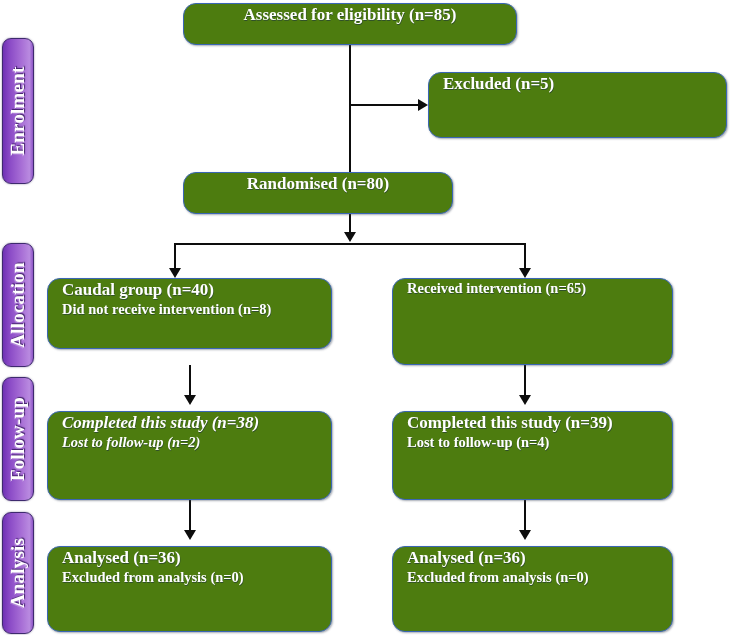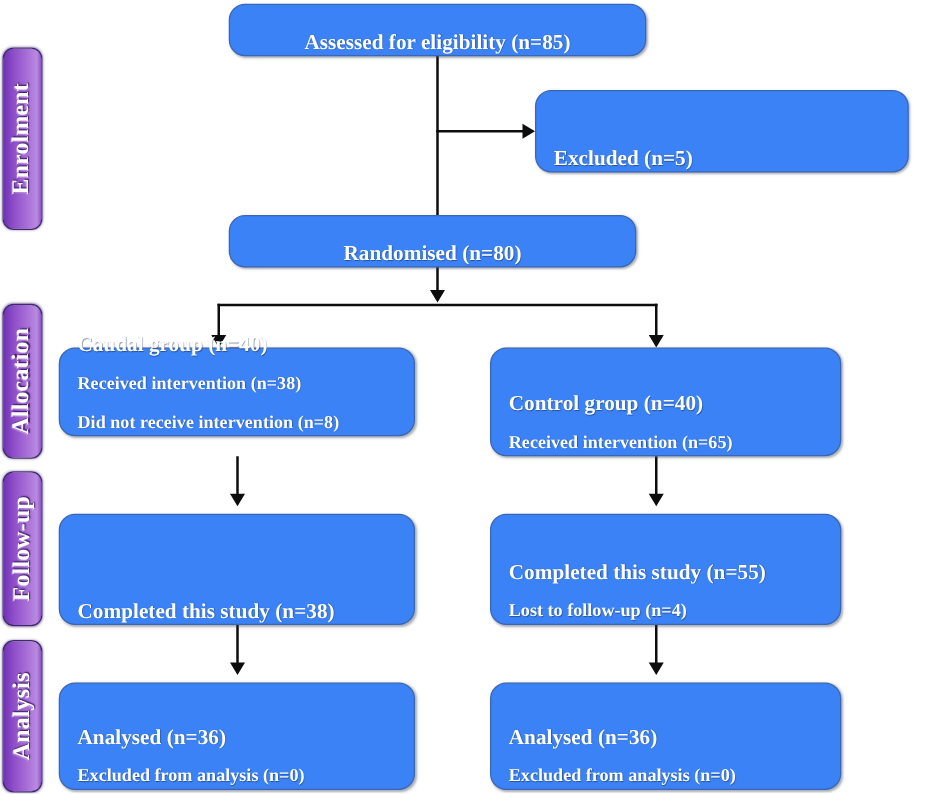--- a/index.html
+++ b/index.html
@@ -33,50 +33,49 @@
     color: #ffffff;
     font-weight: bold;
     font-size: 19px;
     letter-spacing: .2px;
     text-shadow: 1px 1px 1px rgba(60,30,100,.95), -1px -1px 0 rgba(255,255,255,.25);
   }
 
   
   .box {
     position: absolute;
-    background: #3b82f6;
+    background: #4d7c0f;
     border: 1px solid #3a66b4;
     border-radius: 13px;
     box-shadow: 1px 1px 2px rgba(60,70,90,.45);
     color: #ffffff;
     box-sizing: border-box;
     display: flex;
     flex-direction: column;
-    justify-content: flex-end;
+    justify-content: flex-start;
   }
   .box.center-title {
     align-items: center;
   }
   .box .line {
     font-weight: bold;
     white-space: nowrap;
     text-shadow: .5px .5px .6px rgba(20,35,70,.5);
   }
   .box .line.title {
     font-size: 17px;
     line-height: 1.25;
   }
   .box .line.sub {
     font-size: 14.5px;
     line-height: 1.32;
   }
   .box.left-pad {
     padding-left: 14px;
     align-items: flex-start;
-    gap: 12px;
   }
 
   
   .vline {
     position: absolute;
     width: 2px;
     background: #0d0d0d;
   }
   .hline {
     position: absolute;
@@ -145,41 +144,40 @@
   <div class="arrow-down" style="left:519px; top:530px;"></div>
 
   <div class="box center-title" style="left:183px; top:3px; width:334px; height:42px;">
     <div class="line title">Assessed for eligibility (n=85)</div>
   </div>
 
   <div class="box left-pad" style="left:428px; top:72px; width:299px; height:66px;">
     <div class="line title">Excluded (n=5)</div>
   </div>
 
-  <div class="box center-title" style="left:183px; top:172px; width:326px; height:42px;">
+  <div class="box center-title" style="left:183px; top:172px; width:270px; height:42px;">
     <div class="line title">Randomised (n=80)</div>
   </div>
 
   <div class="box left-pad" style="left:47px; top:278px; width:285px; height:71px;">
     <div class="line title">Caudal group (n=40)</div>
-    <div class="line sub">Received intervention (n=38)</div>
     <div class="line sub">Did not receive intervention (n=8)</div>
   </div>
 
   <div class="box left-pad" style="left:392px; top:278px; width:281px; height:87px;">
-    <div class="line title">Control group (n=40)</div>
     <div class="line sub">Received intervention (n=65)</div>
   </div>
 
-  <div class="box left-pad" style="left:47px; top:411px; width:285px; height:89px;">
+  <div class="box left-pad" style="left:47px; top:411px; width:285px; height:89px;font-style:italic;">
     <div class="line title">Completed this study (n=38)</div>
+    <div class="line sub">Lost to follow-up (n=2)</div>
   </div>
 
   <div class="box left-pad" style="left:392px; top:411px; width:281px; height:89px;">
-    <div class="line title">Completed this study (n=55)</div>
+    <div class="line title">Completed this study (n=39)</div>
     <div class="line sub">Lost to follow-up (n=4)</div>
   </div>
 
   <div class="box left-pad" style="left:47px; top:546px; width:285px; height:86px;">
     <div class="line title">Analysed (n=36)</div>
     <div class="line sub">Excluded from analysis (n=0)</div>
   </div>
 
   <div class="box left-pad" style="left:392px; top:546px; width:281px; height:86px;">
     <div class="line title">Analysed (n=36)</div>

